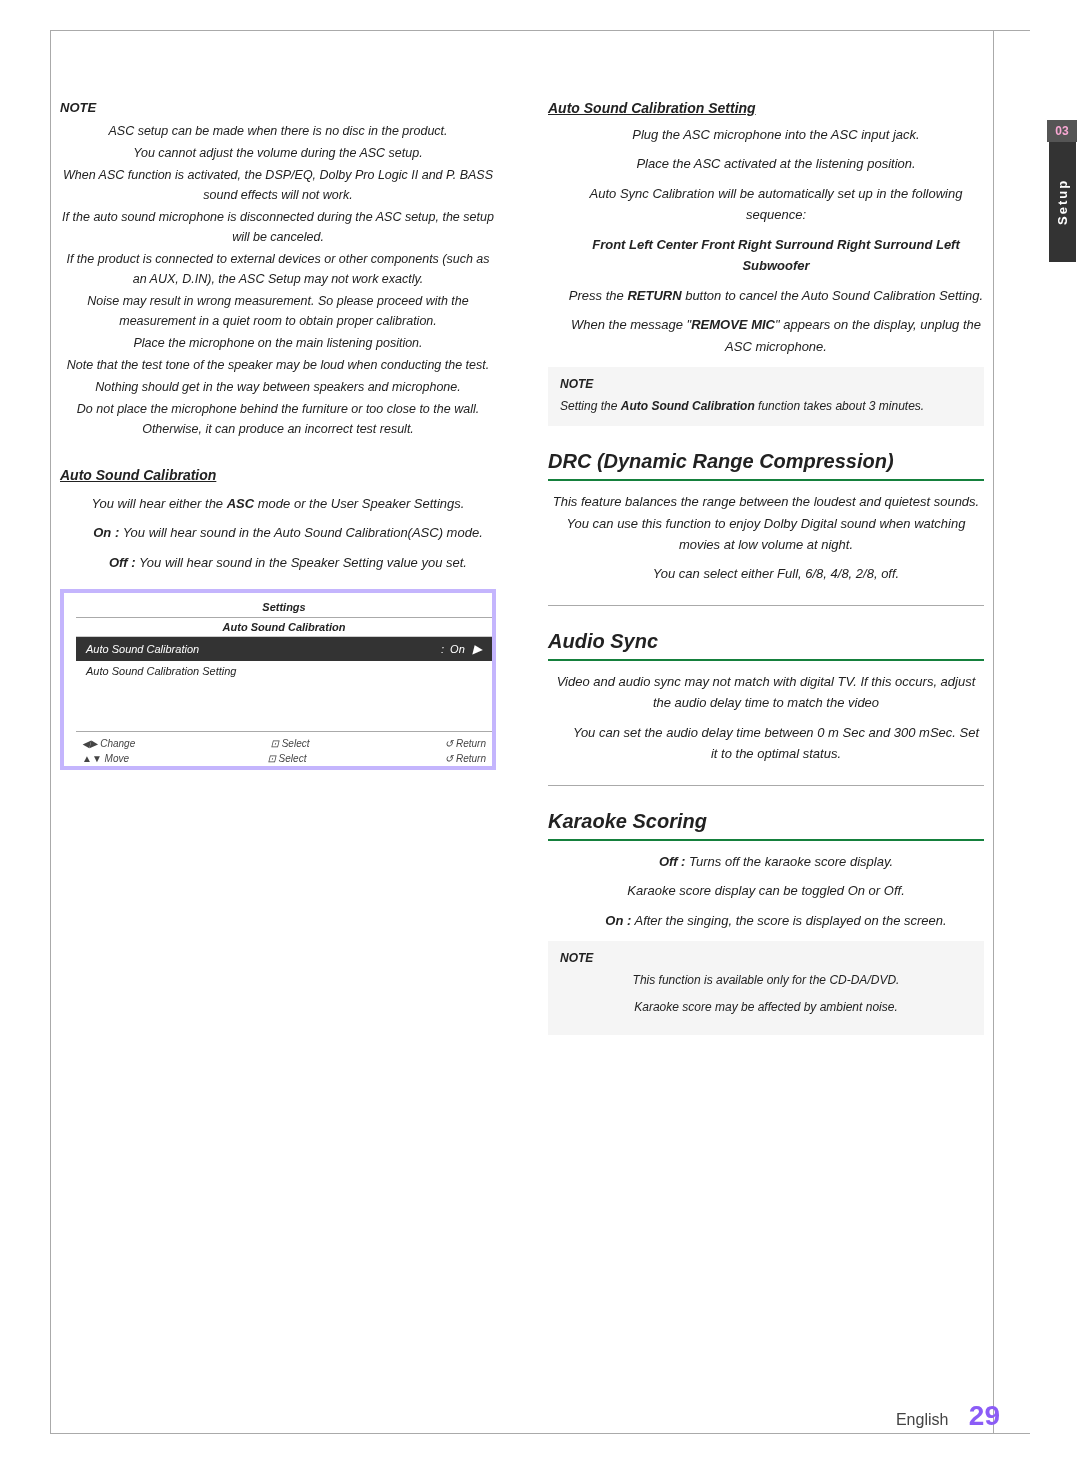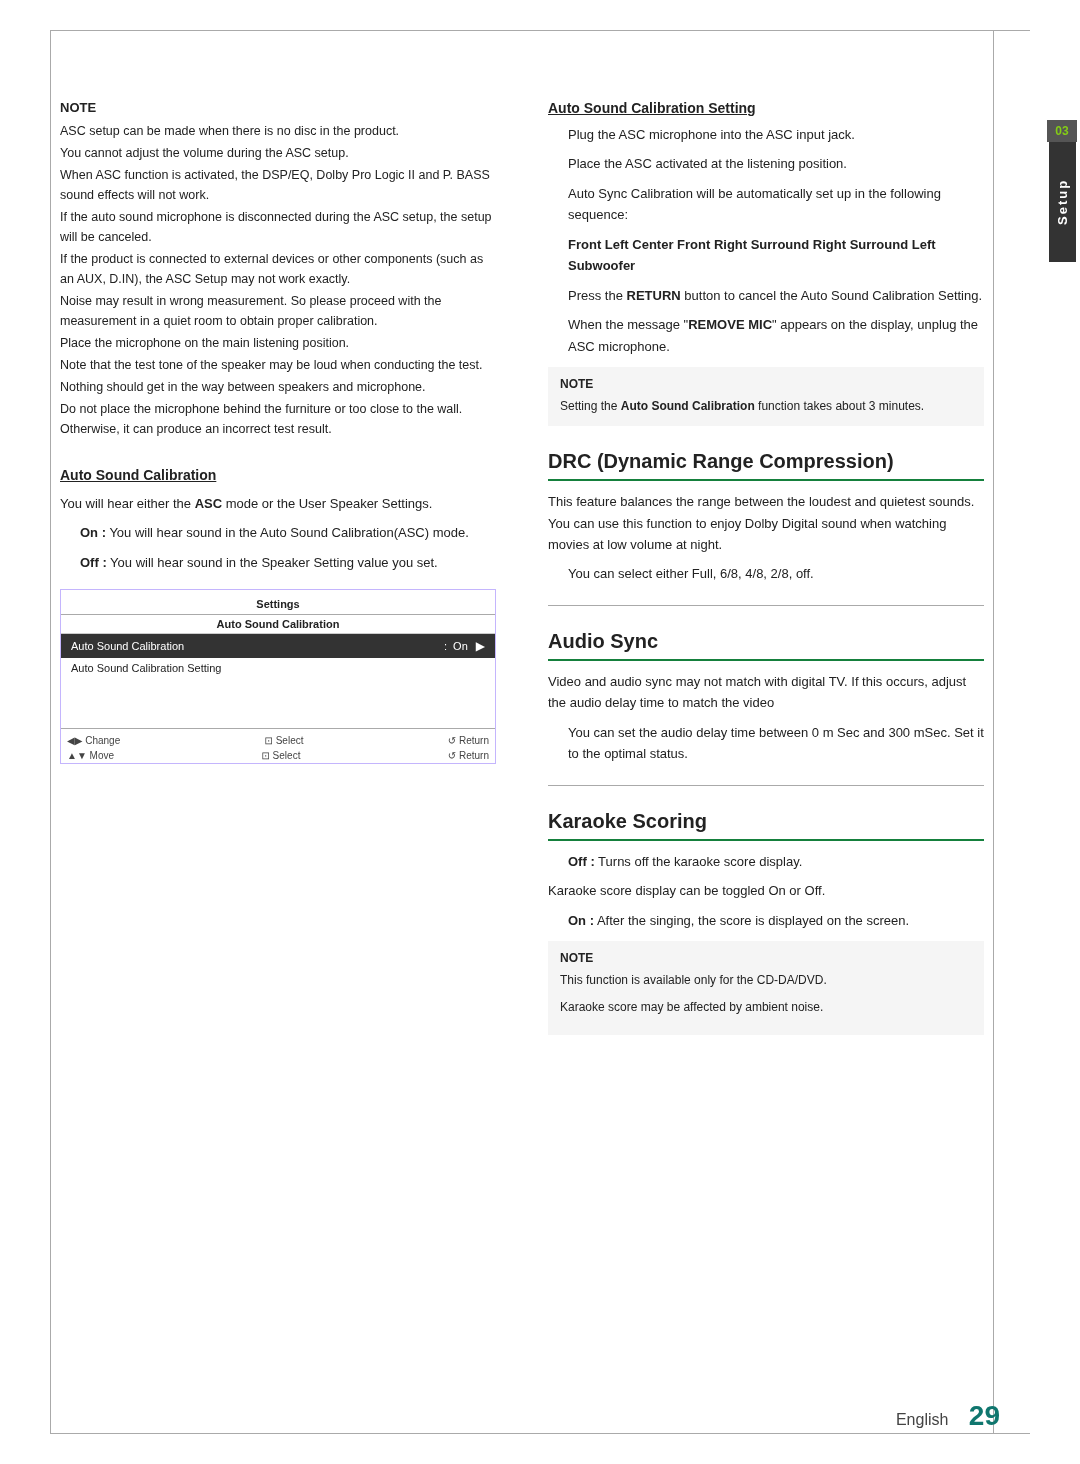--- a/index.html
+++ b/index.html
@@ -23,21 +23,21 @@
       position: absolute;
       right: 0;
       top: 120px;
       width: 36px;
       display: flex;
       flex-direction: column;
       align-items: center;
     }
     .side-tab-number {
       background: #555;
-      color: #84cc16;
+      color: #f9a8d4;
       font-size: 12px;
       padding: 4px 8px;
       writing-mode: horizontal-tb;
       text-align: center;
       font-weight: bold;
     }
     .side-tab-text {
       background: #333;
       color: #fff;
       font-size: 13px;
@@ -51,20 +51,21 @@
       display: flex;
       align-items: center;
       justify-content: center;
     }
     
     .main-content {
       display: flex;
       padding: 40px 60px 40px 60px;
       gap: 52px;
       margin-right: 36px;
+      font-style: italic;
     }
     .left-col {
       flex: 1;
       max-width: 460px;
     }
     .right-col {
       flex: 1;
       max-width: 460px;
     }
     
@@ -94,29 +95,30 @@
       margin-bottom: 10px;
       margin-top: 20px;
     }
     .section-heading:first-child {
       margin-top: 0;
     }
     .section-text {
       font-size: 13px;
       line-height: 1.65;
       margin-bottom: 8px;
+      text-align: center;
     }
     .indent {
       padding-left: 20px;
     }
     
     .settings-box {
-      border: 1px solid #c4b5fd;
+      border: 4px solid #c4b5fd;
       margin: 16px 0;
-      padding: 8px 0 0 0;
+      padding: 8px 0 0 12px;
       font-size: 11px;
     }
     .settings-box-title {
       text-align: center;
       font-weight: bold;
       font-size: 11px;
       border-bottom: 1px solid #aaa;
       padding-bottom: 4px;
       margin-bottom: 0;
     }
@@ -201,21 +203,21 @@
       color: #444;
     }
     .page-footer .page-lang {
       display: inline;
       margin-right: 16px;
     }
     .page-footer .page-num {
       display: inline;
       font-size: 28px;
       font-weight: bold;
-      color: #0f766e;
+      color: #8b5cf6;
     }
     
     .top-border {
       position: absolute;
       top: 30px;
       left: 50px;
       right: 50px;
       border-top: 1px solid #aaa;
     }
     .bottom-border {

